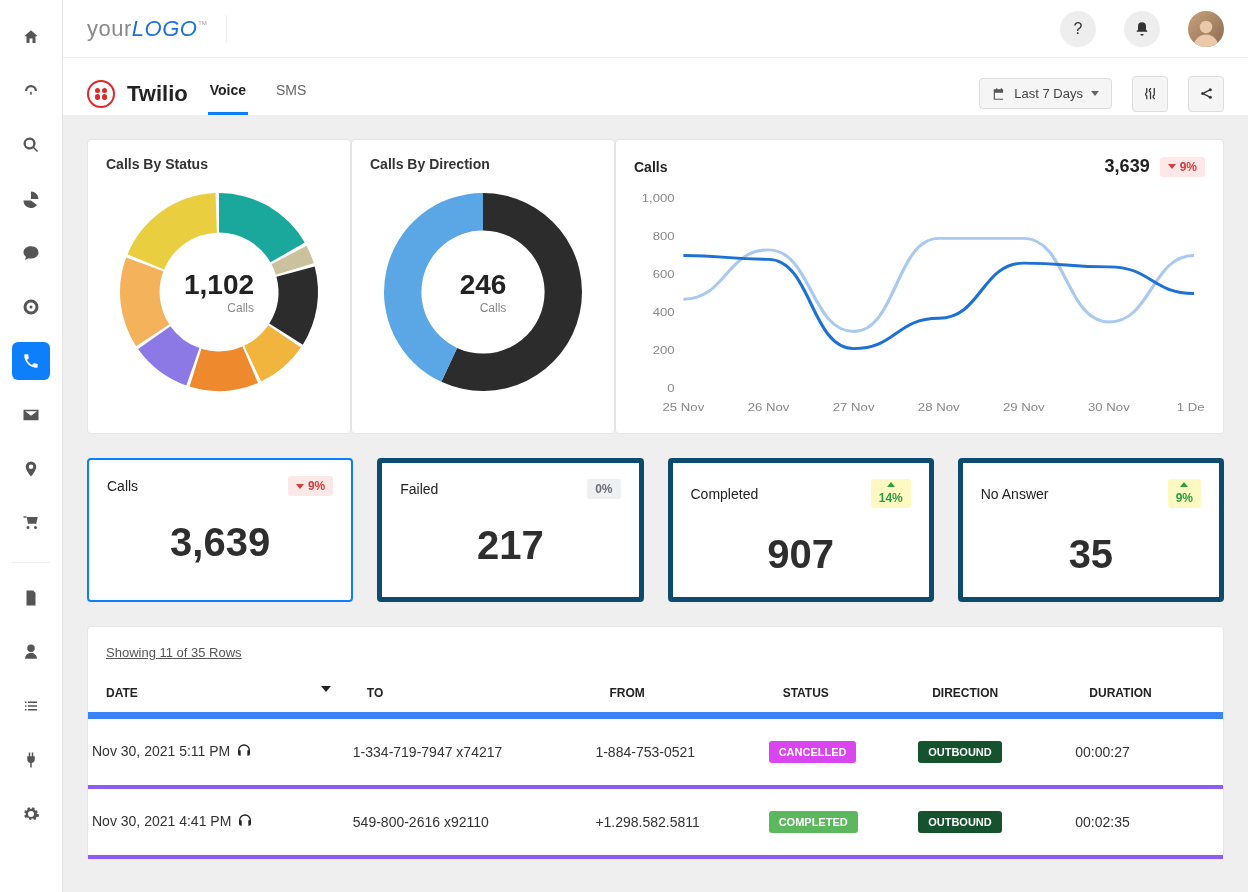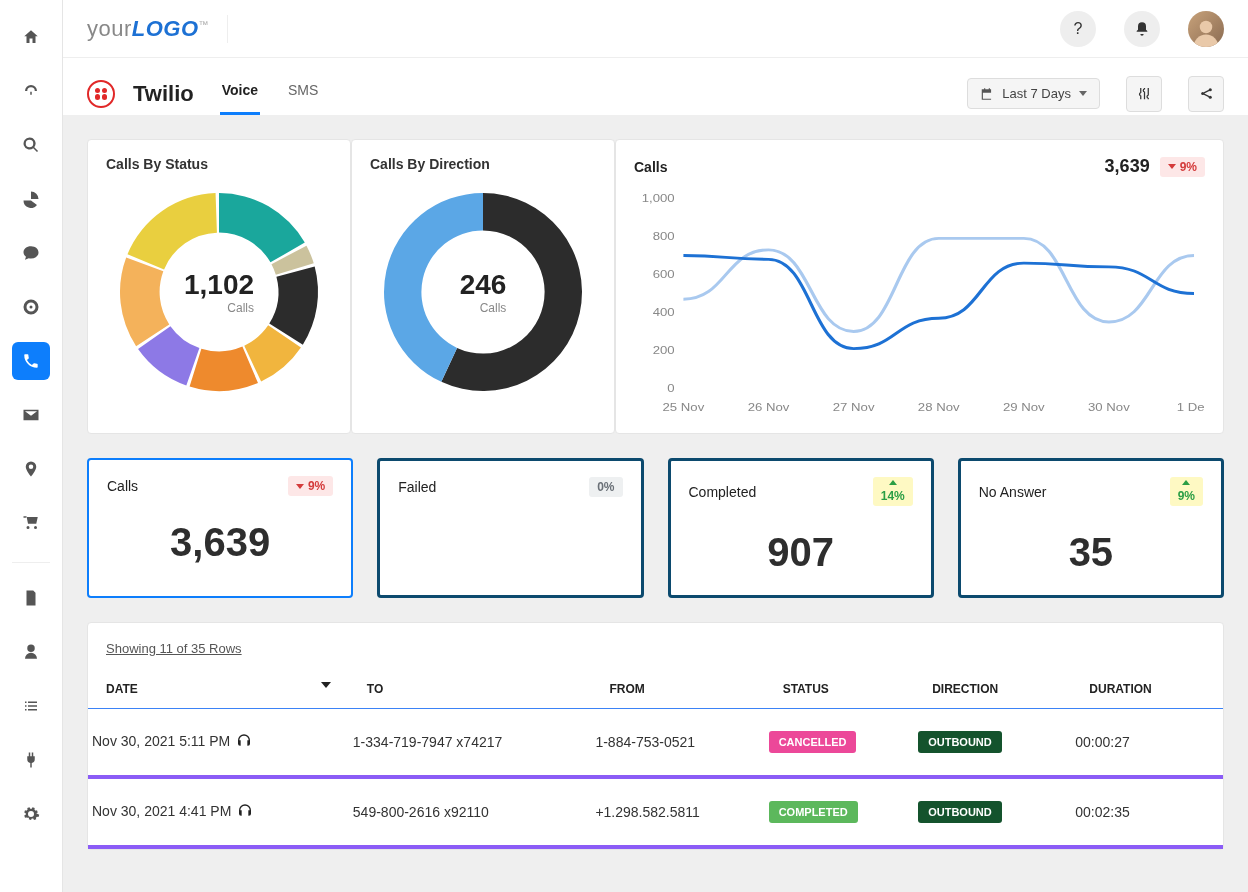--- a/index.html
+++ b/index.html
@@ -8,31 +8,31 @@
 .sidebar { width: 63px; background: #fff; border-right: 1px solid #e5e5e5; display: flex; flex-direction: column; align-items: center; padding-top: 18px; gap: 2px; }
 .sidebar .navitem { width: 38px; height: 38px; display:flex; align-items:center; justify-content:center; border-radius:6px; color:#555; cursor:pointer; margin-bottom:14px; }
 .sidebar .navitem svg { width:18px; height:18px; fill: currentColor; }
 .sidebar .navitem.active { background:#0d7efc; color:#fff; }
 .sidebar .divider { width: 38px; border-top:1px solid #eee; margin:4px 0 14px; }
 
 .main { flex:1; display:flex; flex-direction:column; background:#fff; }
 .topbar { height:58px; border-bottom:1px solid #eee; display:flex; align-items:center; padding:0 24px; gap:18px; }
 .logo { font-size:22px; font-weight:400; letter-spacing:0.5px; }
 .logo .your { color:#888; font-weight:500; }
-.logo .LOGO { color:#1d71d4; font-weight:700; font-style:italic; }
+.logo .LOGO { color:#1d71d4; font-weight:400; font-style:italic; }
 .logo sup { color:#aaa; font-size:10px; font-weight:400; }
 .vdivider { width:1px; height:28px; background:#eee; }
 .demo-btn { background:#0d7efc; color:#fff; border:none; border-radius:4px; padding:8px 14px; font-size:13px; font-weight:600; cursor:pointer; display:flex; align-items:center; gap:8px; }
 .demo-btn .caret { width:0; height:0; border-left:4px solid transparent; border-right:4px solid transparent; border-top:5px solid #fff; }
 .topbar .spacer { flex:1; }
 .topbar .iconbtn { width:36px; height:36px; border-radius:50%; background:#eee; display:flex; align-items:center; justify-content:center; color:#333; cursor:pointer; margin-left:10px; }
 .topbar .avatar { width:36px; height:36px; border-radius:50%; background: linear-gradient(135deg,#c8a27a,#8a6b52); margin-left:10px; cursor:pointer; overflow:hidden; display:flex; align-items:flex-end; justify-content:center; }
 .topbar .avatar svg{width:30px;height:30px;}
 
-.pagehead { display:flex; align-items:center; padding:14px 24px 0; gap:18px; }
+.pagehead { display:flex; align-items:center; padding:14px 24px 0; gap:12px; }
 .brandicon { width:28px; height:28px; border:2px solid #e12828; border-radius:50%; display:flex; align-items:center; justify-content:center; }
 .brandicon .dotgrid { width:12px; height:12px; display:grid; grid-template-columns:repeat(2,1fr); grid-template-rows:repeat(2,1fr); gap:1.5px;}
 .brandicon .dotgrid span{background:#e12828;border-radius:50%;}
 .pagetitle { font-size:22px; font-weight:800; }
 .tabs { display:flex; gap:26px; margin-left:8px;align-items:center; }
 .tab { font-size:14px; color:#666; padding:10px 2px 14px; cursor:pointer; border-bottom:3px solid transparent; }
 .tab.active { color:#222; border-bottom-color:#0d7efc; font-weight:600; }
 .pagehead .spacer { flex:1; }
 .period-btn { border:1px solid #ddd; background:#f5f5f5; color:#444; font-size:13px; padding:7px 12px; border-radius:4px; display:flex; align-items:center; gap:8px; cursor:pointer;}
 .period-btn .caret{width:0;height:0;border-left:4px solid transparent;border-right:4px solid transparent;border-top:5px solid #666;}
@@ -57,35 +57,35 @@
 .badge.neutral { background:#eef0f1; color:#6a7077;}
 .badge .tri-down{width:0;height:0;border-left:4px solid transparent;border-right:4px solid transparent;border-top:5px solid currentColor;}
 .badge .tri-up{width:0;height:0;border-left:4px solid transparent;border-right:4px solid transparent;border-bottom:5px solid currentColor;}
 
 .line-chart { height:240px; padding-top:12px; }
 .line-chart svg{width:100%;height:100%;}
 .ytick{font-size:12px;fill:#888;}
 .xtick{font-size:12px;fill:#888;}
 
 .grid-kpi { display:grid; grid-template-columns: repeat(4,1fr); gap:24px; margin-top:24px; }
-.kpi { background:#fff; border:3px solid #0c4a6e; border-radius:4px; padding:16px 18px 20px; }
+.kpi { background:#fff; border:5px solid #0c4a6e; border-radius:4px; padding:16px 18px 20px; }
 .kpi.highlight { border:2px solid #0d7efc; }
 .kpi-head{display:flex;align-items:center;}
 .kpi-head .name{font-size:14px;font-weight:500;}
 .kpi-head .spacer{flex:1;}
 .kpi-value { font-size:40px; font-weight:800; text-align:center; margin-top:24px; color:#2e2e2e; }
 
 .table-card { background:#fff; border:1px solid #e5e5e5; border-radius:4px; margin-top:24px; padding:18px 0 0;}
 .table-meta { font-size:13px; color:#555; padding:0 18px 14px;text-decoration:underline;}
 table { width:100%; border-collapse:collapse; }
-th { text-align:left; font-size:12px; font-weight:800; color:#222; padding:12px 18px; border-bottom:1px solid #3b82f6;}
+th { text-align:left; font-size:12px; font-weight:800; color:#222; padding:12px 18px; border-bottom:7px solid #3b82f6;}
 th .sort{float:right; width:0;height:0;border-left:5px solid transparent;border-right:5px solid transparent;border-top:6px solid #222;}
 td { font-size:14px; color:#333; padding:22px 4px; border-bottom:4px solid #8b5cf6;}
 .pill { font-size:11px; font-weight:700; color:#fff; padding:5px 10px; border-radius:3px; display:inline-block;}
-.pill.cancelled{background:#ec4899;}
+.pill.cancelled{background:#d946ef;}
 .pill.completed{background:#5cb85c;}
 .pill.outbound{background:#14532d;}
 .headset{display:inline-block;vertical-align:middle;margin-left:6px;}
 </style>
 </head>
 <body>
 
 <div class="app">
   <div class="sidebar">
     <div class="navitem">
@@ -308,20 +308,21 @@
       <div class="kpi-value">3,639</div>
     </div>
           <div class="kpi ">
       <div class="kpi-head">
         <div class="name">Failed</div>
         <div class="spacer"></div>
         <div class="badge neutral">
                 <span>0%</span>
               </div>
       </div>
+      <div class="kpi-value">217</div>
     </div>
           <div class="kpi ">
       <div class="kpi-head">
         <div class="name">Completed</div>
         <div class="spacer"></div>
         <div class="badge green">
                 <span class="tri-up"></span>
                 <span>14%</span>
               </div>
       </div>

